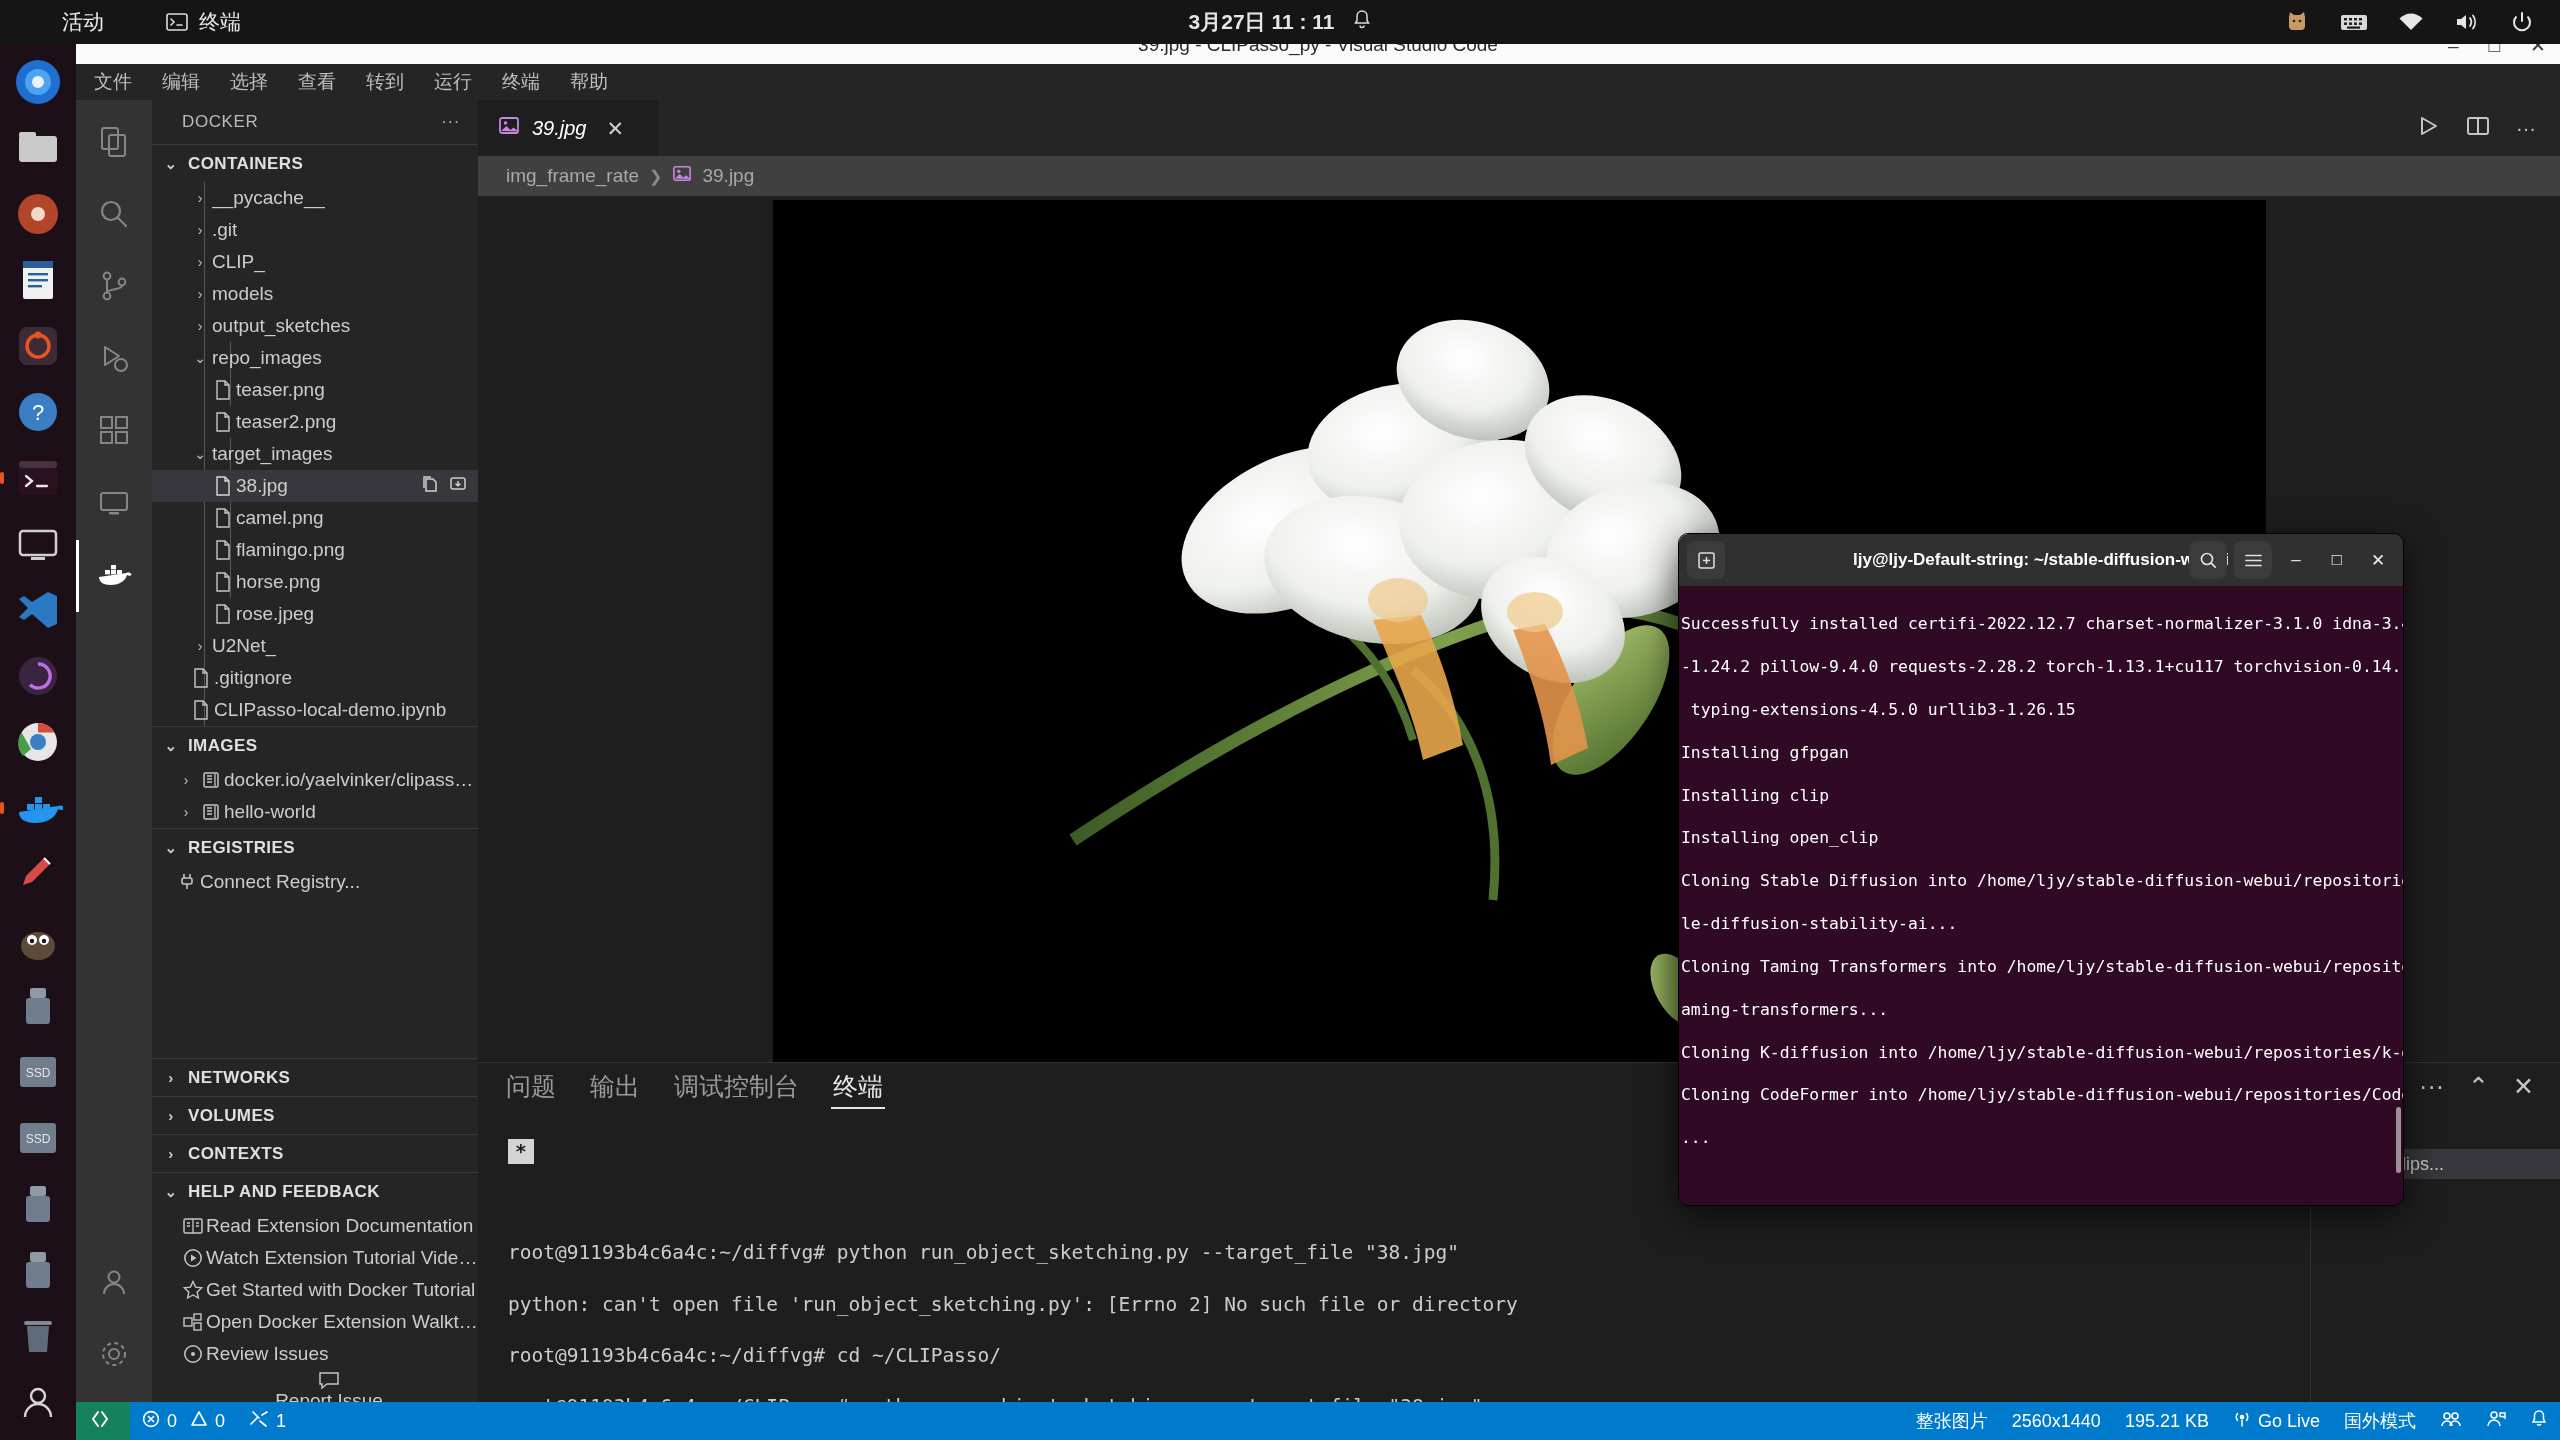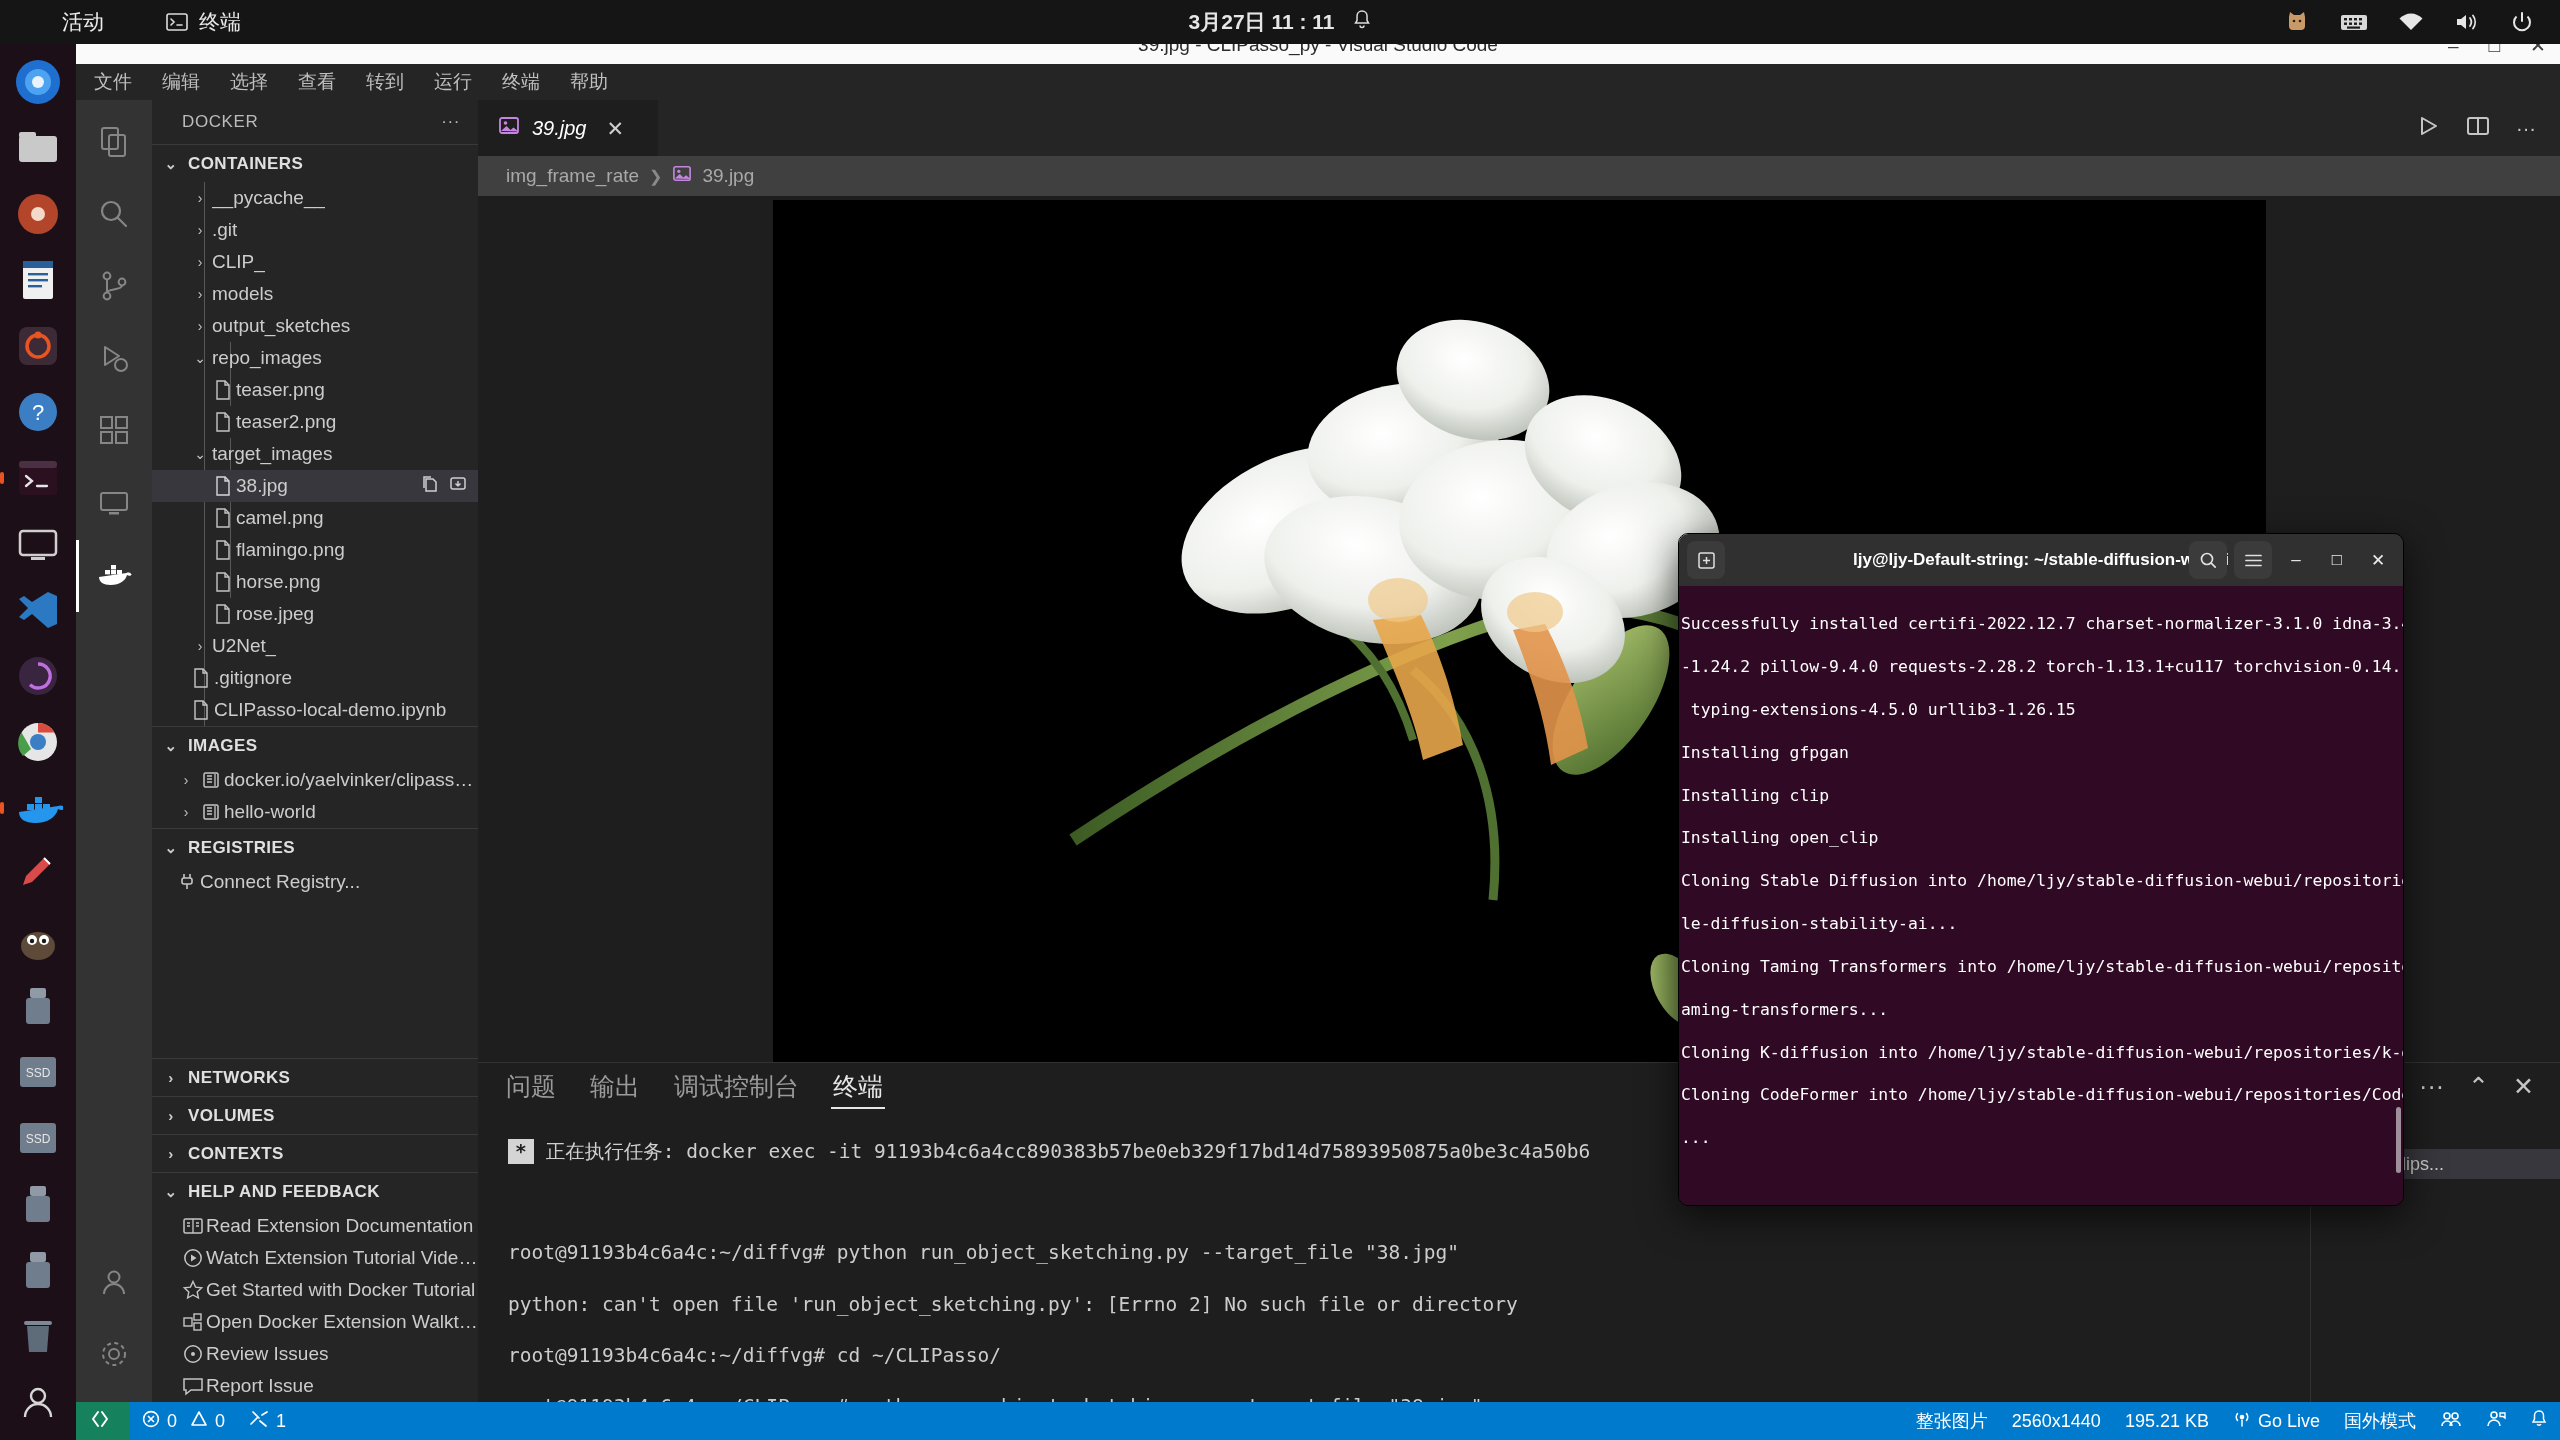--- a/index.html
+++ b/index.html
@@ -766,21 +766,21 @@
           </div>
           <div class="tree-row" style="padding-left:28px;">
             <span class="ficon">
               <svg width="22" height="22" viewBox="0 0 22 22">
                   <circle cx="11" cy="11" r="8.2" fill="none" stroke="#c5c5c5" stroke-width="1.5"></circle>
                   <circle cx="11" cy="11" r="2" fill="#c5c5c5"></circle>
                 </svg>
             </span>
             <span class="lbl">Review Issues</span>
           </div>
-          <div class="tree-row" style="padding-left:28px;">
+          <div class="tree-row" style="padding-left:28px;flex-direction:column;">
             <span class="ficon">
               <svg width="22" height="20" viewBox="0 0 22 20">
                   <path d="M2 3h18v11H9l-5 4v-4H2z" fill="none" stroke="#c5c5c5" stroke-width="1.5"></path>
                 </svg>
             </span>
             <span class="lbl">Report Issue</span>
           </div>
         </div>
       </div>
 
@@ -896,21 +896,21 @@
                     <path d="M1 5h16M6 5V2h6v3" fill="none" stroke="#c5c5c5" stroke-width="1.5"></path>
                   </svg>
               </span>
               <span>···</span>
               <span>⌃</span>
               <span>✕</span>
             </span>
           </div>
           <div class="panel-body">
             <div class="term-text">
-<div class="term-task"><span class="star">*</span><span>正在执行任务: docker exec -it 91193b4c6a4cc890383b57be0eb329f17bd14d75893950875a0be3c4a50b6</span></div>
+<div class="term-task"><span class="star">*</span></div>
 <div style="height:25px;"></div>
 <div>root@91193b4c6a4c:~/diffvg# python run_object_sketching.py --target_file "38.jpg"</div>
 <div>python: can't open file 'run_object_sketching.py': [Errno 2] No such file or directory</div>
 <div>root@91193b4c6a4c:~/diffvg# cd ~/CLIPasso/</div>
 <div>root@91193b4c6a4c:~/CLIPasso# python run_object_sketching.py --target_file "38.jpg"</div>
 
 
 
             </div>
             <div class="term-sidetabs">

